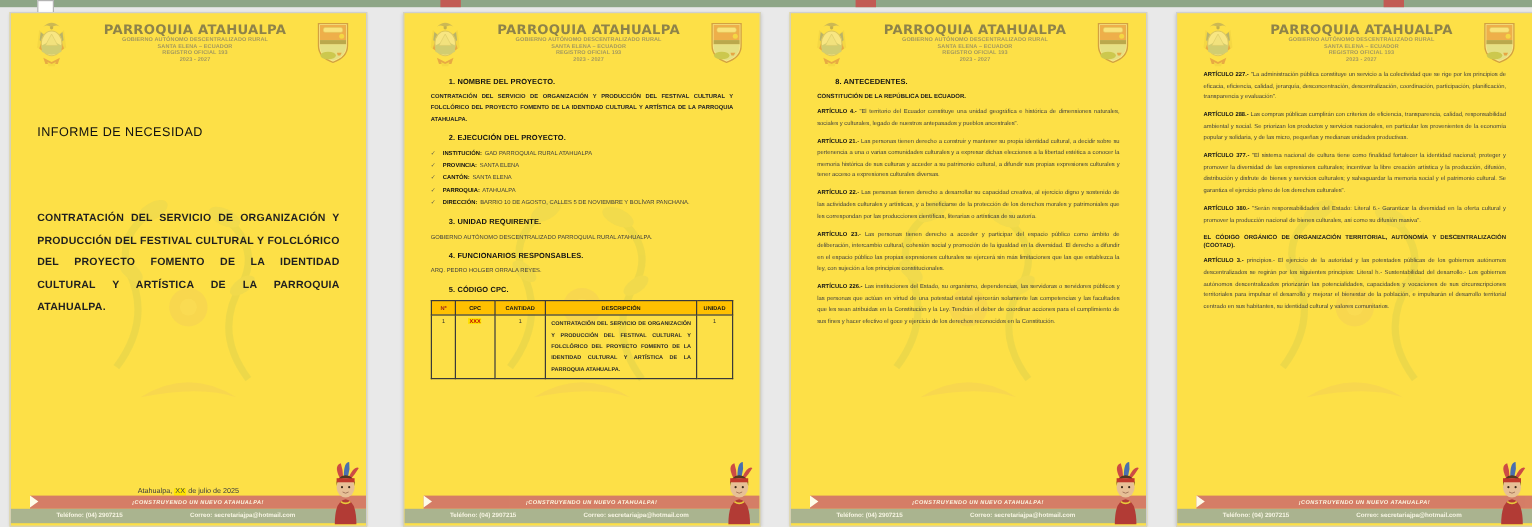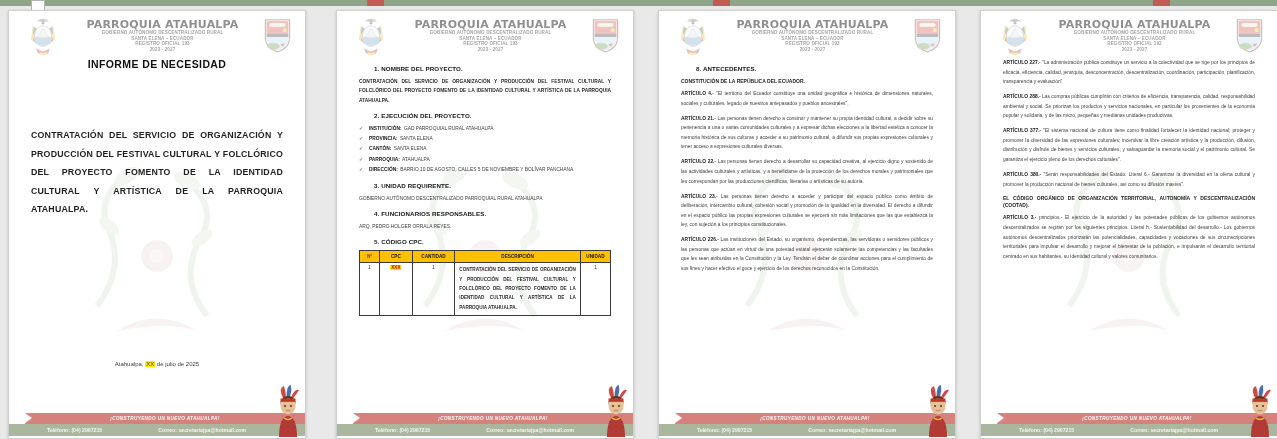--- a/index.html
+++ b/index.html
@@ -8,35 +8,35 @@
     background:#e9e9e9;
     font-family:"Liberation Sans", sans-serif;
     -webkit-font-smoothing:antialiased;
   }
   
   .top-strip{position:absolute;left:0;top:0;width:100%;height:6px;}
   .strip-red{position:absolute;top:0;height:6px;width:17px;}
   .white-box{position:absolute;left:31px;top:0;width:12px;height:9px;background:#fff;border:1px solid #b3b3b3;}
 
   
-  .page{position:absolute;top:10px;width:296px;height:427px;background:#ffffff;
+  .page{position:absolute;top:10px;width:296px;height:427px;background:#fde047;
         border:1px solid #cfcfcf;box-shadow:0 1px 3px rgba(0,0,0,.18);overflow:hidden;}
   #p0{left:8px}#p1{left:336px}#p2{left:658px}#p3{left:980px}
 
   
   .page-header{display:flex;align-items:flex-start;justify-content:space-between;
                padding:6px 13px 0 15px;opacity:.62;height:47px;box-sizing:border-box;}
   .hdr-text{flex:1;text-align:center;padding-top:2px;}
   .hdr-title{font-size:11px;font-weight:800;letter-spacing:.2px;color:#4b4b4b;
              font-family:"DejaVu Sans", sans-serif;line-height:11px;}
   .hdr-sub{font-size:4.6px;font-weight:700;color:#6c6c6c;line-height:5.7px;letter-spacing:.1px;}
 
   
   .page-body{position:relative;padding:0 22px;height:352px;box-sizing:border-box;color:#3d3d3d;z-index:2;}
-  .p1-title{text-align:center;font-size:10.5px;font-weight:700;color:#101010;letter-spacing:.4px;}
+  .p1-title{margin-top:46px;font-size:10.5px;font-weight:400;color:#101010;letter-spacing:.4px;}
   .p1-lead{margin-top:56px;font-size:8.8px;font-weight:700;line-height:18.6px;text-align:justify;color:#1f1f1f;letter-spacing:.2px;}
   .p1-date{position:absolute;top:303px;left:0;right:0;text-align:center;font-size:6px;color:#3d3d3d;}
   .p1-date .hl, .hl-cell{padding:0 1px;}
 
   .h{font-size:6.2px;font-weight:800;color:#141414;margin:7px 0 4.5px 15px;letter-spacing:.1px;}
   .sh{font-size:5px;font-weight:800;color:#1c1c1c;margin:6px 0 4px;line-height:7.2px;text-align:justify;}
   .p{font-size:4.85px;line-height:9.55px;text-align:justify;margin:0 0 5.5px;color:#3d3d3d;}
   .p b{color:#161616;}
   .bp{font-size:4.85px;font-weight:700;line-height:9.55px;text-align:justify;margin:0 0 5.5px;color:#262626;}
   .cp{font-size:4.85px;margin:0 0 5.5px;color:#3d3d3d;line-height:9.55px;}

